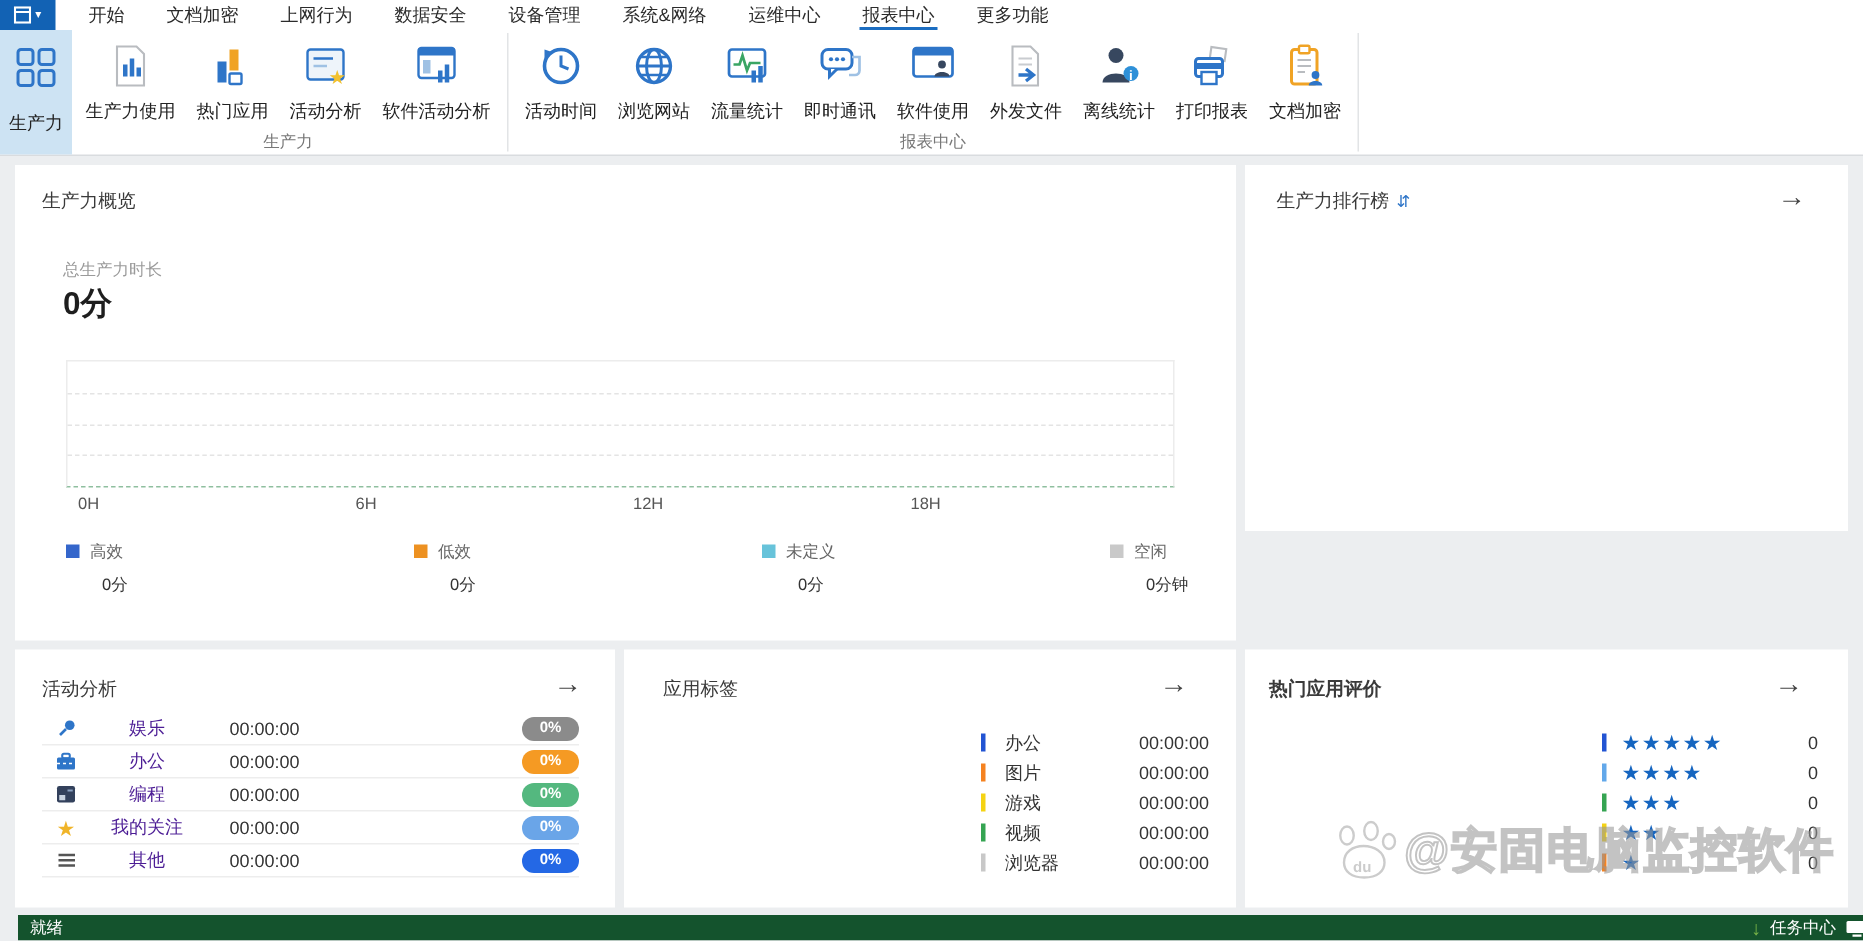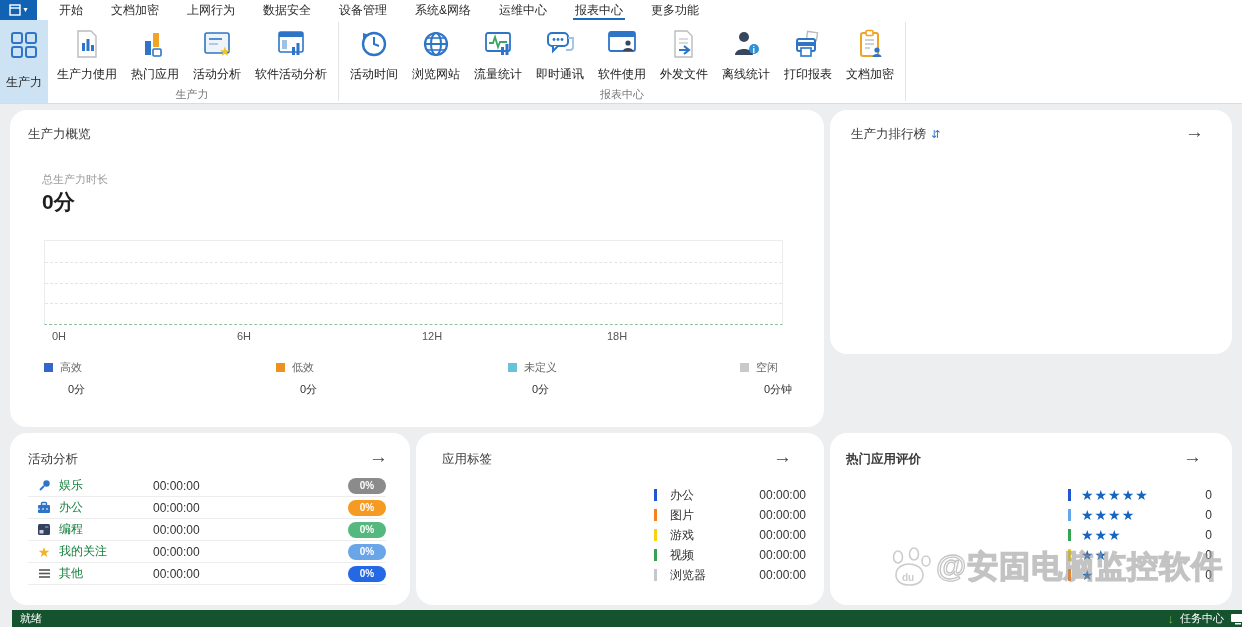--- a/index.html
+++ b/index.html
@@ -21,21 +21,21 @@
   .bigbtn .lbl { margin-top:14px; font-size:12px; color:#222; }
   .rgroup { display:flex; flex-direction:column; }
   .rgroup .btnrow { display:flex; align-items:flex-start; flex:1; padding:4px 2px 0 2px; }
   .rgroup .caption { height:16px; text-align:center; font-size:11px; color:#777; }
   .rbtn { display:flex; flex-direction:column; align-items:center; justify-content:flex-start; padding:2px 7px 0 7px; cursor:pointer; }
   .rbtn .ric { height:36px; display:flex; align-items:center; justify-content:center; }
   .rbtn .lbl { font-size:12px; color:#222; margin-top:4px; white-space:nowrap; }
   .rsep { width:1px; background:#e2e4e6; margin:2px 2px; }
 
   
-  .panel { position:absolute; background:#fff;border-radius:17px; }
+  .panel { position:absolute; background:#fff; }
   .p-title { position:absolute; font-size:12.5px; color:#3a3a3a; }
   .p-arrow { position:absolute; font-size:19px; color:#444; cursor:pointer; line-height:1; }
 
   
   .metric-label { position:absolute; left:32px; top:62px; font-size:11px; color:#9a9a9a; }
   .metric-value { position:absolute; left:32px; top:78px; font-size:21px; font-weight:bold; color:#1e1e1e; }
   .chartbox { position:absolute; left:34px; top:130px; width:739px; height:85px; border:1px solid #ececec; border-bottom:1px dashed #8fbf9f; background:#fff; }
   .gline { position:absolute; left:0; right:0; border-top:1px dashed #e4e4e4; }
   .xticks { position:absolute; left:34px; top:220px; width:739px; height:14px; font-size:11px; color:#555; }
   .xticks span { position:absolute; top:0; }
@@ -45,21 +45,21 @@
   .ov-li .lb { font-size:11px; color:#666; margin-left:7px; }
   .ov-li .vl { display:block; margin:7px 0 0 24px; font-size:11px; color:#333; }
 
   
   .sorticon { color:#2e75c8; font-size:11px; margin-left:5px; cursor:pointer; }
 
   
   .act-rows { position:absolute; left:18px; top:42px; width:358px; }
   .act-row { position:relative; height:22px; border-bottom:1px solid #ededed; display:flex; align-items:center; }
   .act-row .aicon { width:16px; height:14px; margin-left:8px; display:flex; align-items:center; justify-content:center; }
-  .act-row .albl { margin-left:7px; font-size:12px; color:#15803d; width:78px; }
+  .act-row .albl { margin-left:7px; font-size:12px; color:#4c1d95; width:78px;text-align:center; }
   .act-row .atime { font-size:12px; color:#333; position:absolute; left:125px; }
   .badge { position:absolute; right:0; width:38px; height:16px; border-radius:8px; color:#fff; font-size:10px; font-weight:bold; display:flex; align-items:center; justify-content:center; }
 
   
   .tag-rows { position:absolute; left:238px; top:52px; width:152px; }
   .tag-row { height:20px; display:flex; align-items:center; position:relative; }
   .tag-row .bar { width:3px; height:12px; }
   .tag-row .tlbl { margin-left:13px; font-size:12px; color:#333; }
   .tag-row .tval { position:absolute; right:0; font-size:12px; color:#333; }
   .rate-rows { position:absolute; left:238px; top:52px; width:142px; }

